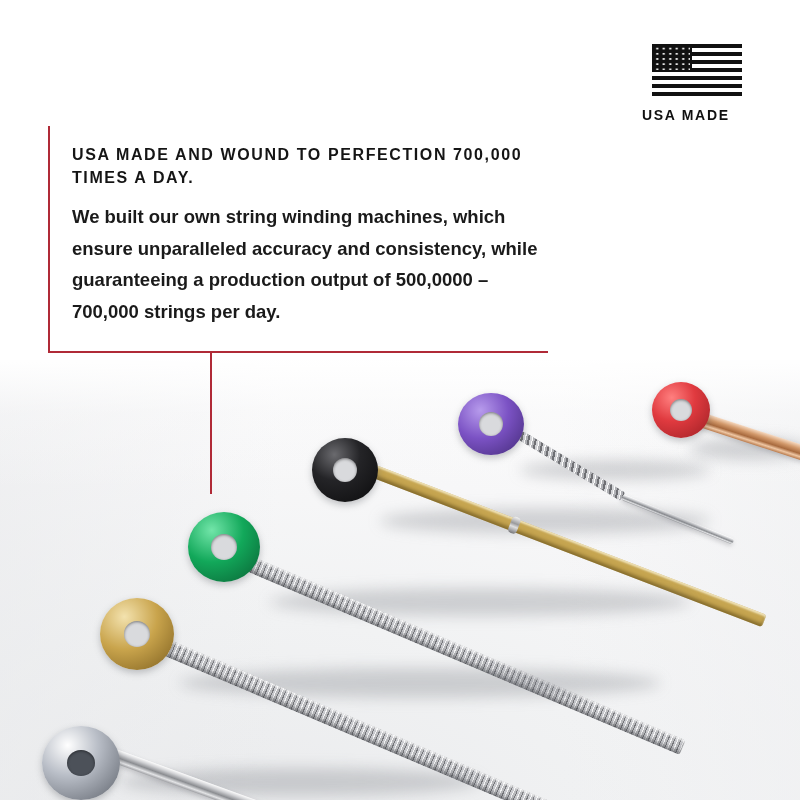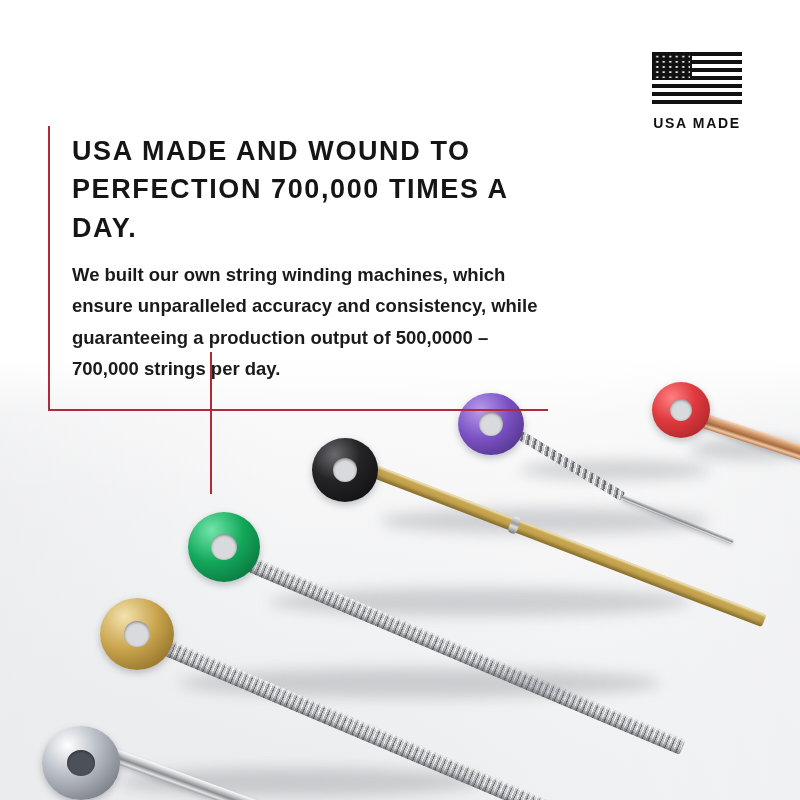--- a/index.html
+++ b/index.html
@@ -118,22 +118,22 @@
     position: absolute;
     left: 48px;
     top: 126px;
     width: 500px;
     border-left: 2px solid #b02a37;
     border-bottom: 2px solid #b02a37;
     padding: 6px 0 24px 22px;
     box-sizing: border-box;
   }
   .callout h1 {
-    margin: 0 0 12px 0;
-    font-size: 27px;
+    margin: 12px 0 12px 0;
+    font-size: 16px;
     line-height: 1.42;
     letter-spacing: 1.6px;
     font-weight: bold;
     color: #151515;
     text-transform: uppercase;
   }
   .callout p {
     margin: 0;
     font-size: 18.5px;
     line-height: 1.70;
@@ -146,23 +146,22 @@
     top: 352px;
     width: 2px;
     height: 142px;
     background: #b02a37;
   }
 
   
   .flag-badge {
     position: absolute;
     right: 48px;
-    top: 52px;
+    top: 44px;
     width: 110px;
-    text-align: center;
   }
   .flag {
     position: relative;
     width: 90px;
     height: 52px;
     margin: 0 auto;
     background: #ffffff;
     overflow: hidden;
   }
   .flag .stripes {

